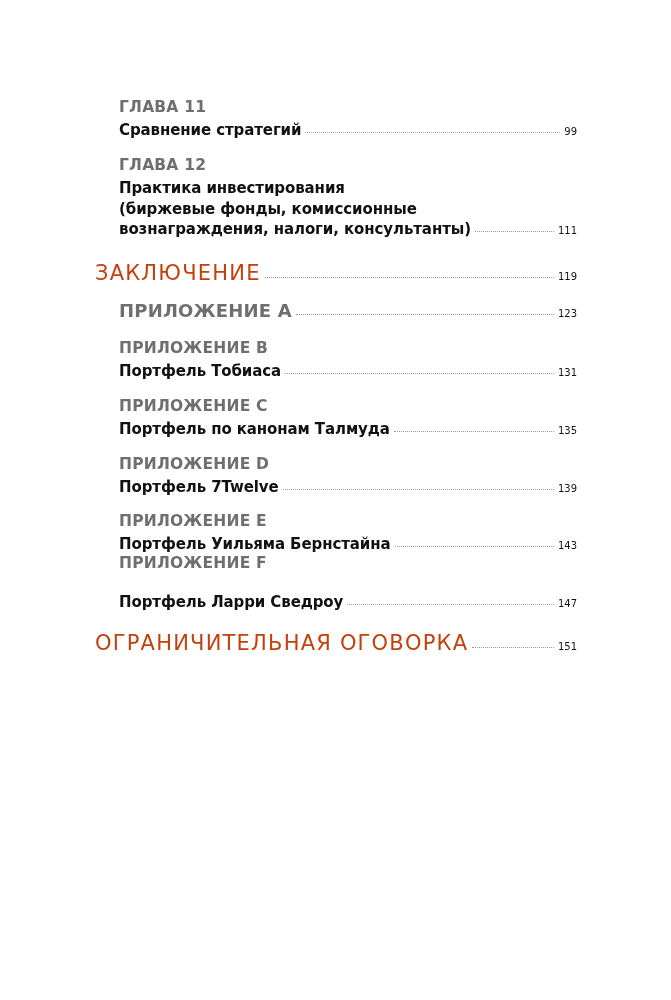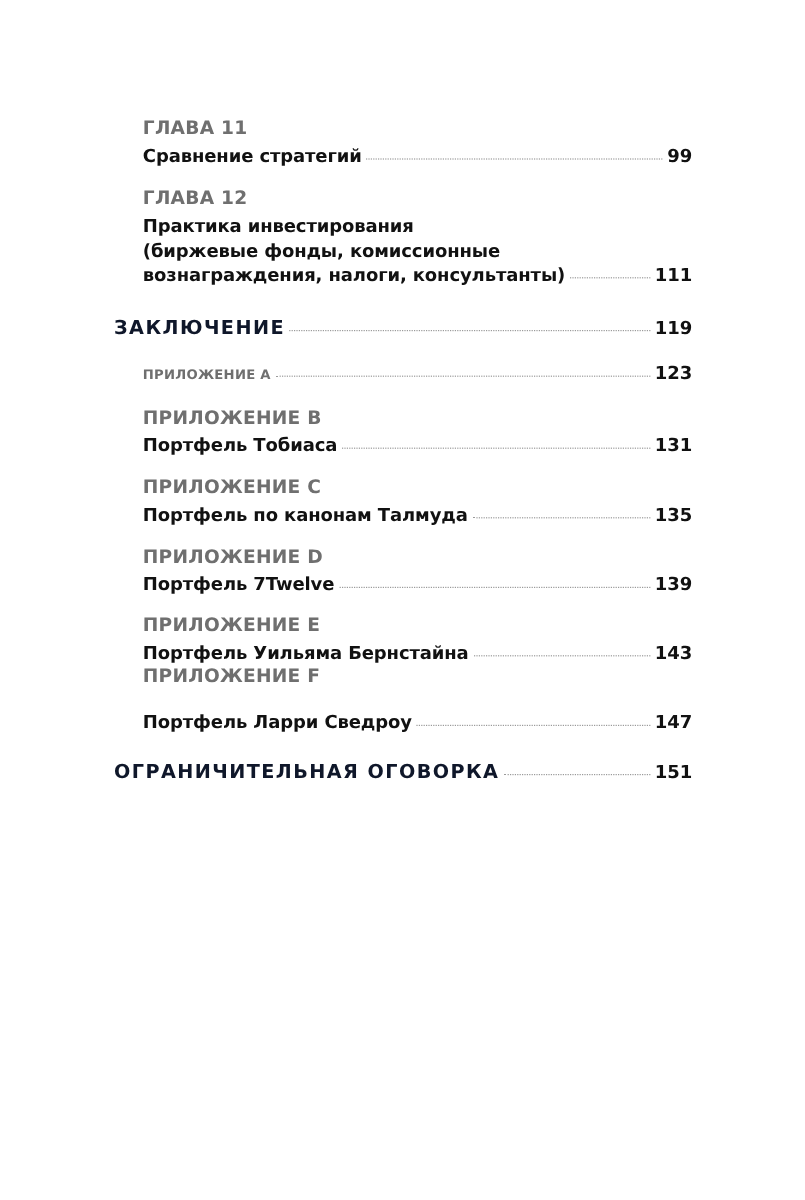--- a/index.html
+++ b/index.html
@@ -5,25 +5,25 @@
   html, body { margin: 0; padding: 0; background: #ffffff; }
   body { width: 671px; height: 1000px; position: relative; overflow: hidden;
          font-family: "DejaVu Sans", "Liberation Sans", sans-serif; }
   .page { position: absolute; left: 0; top: 0; width: 671px; height: 740px; }
   .row { position: absolute; display: flex; align-items: baseline; right: 94px; }
   .lvl1 { left: 119px; }
   .lvl0 { left: 95px; }
   .chap { position: absolute; left: 119px; font-weight: bold; font-size: 15.5px;
           color: #6f6f6f; letter-spacing: 0.2px; line-height: 18px; }
   .title { font-weight: bold; font-size: 15px; color: #111; white-space: nowrap; line-height: 20px; letter-spacing: -0.1px; }
-  .title.gray { color: #6f6f6f; font-size: 11px; letter-spacing: 0.2px; }
-  .title.light { font-weight: bold; color: #0f172a; font-size: 16px; letter-spacing: 1.2px; }
+  .title.gray { color: #6f6f6f; font-size: 18px; letter-spacing: 0.2px; }
+  .title.light { font-weight: normal; color: #c2410c; font-size: 21px; letter-spacing: 1.2px; }
   .multi { position: absolute; left: 119px; font-weight: bold; font-size: 15px; color:#111; line-height: 20px; letter-spacing: -0.1px; }
   .dots { flex: 1; border-bottom: 1.5px dotted #9a9a9a; margin: 0 4px; position: relative; top: -2px; min-width: 10px; }
-  .num { font-weight: bold; font-size: 15px; color: #111; line-height: 20px; }
+  .num { font-weight: normal; font-size: 10px; color: #111; line-height: 20px; }
 </style>
 </head>
 <body>
 
 <div class="page">
 
   <div class="chap" style="top:98px">ГЛАВА 11</div>
   <div class="row lvl1" style="top:120px">
     <span class="title">Сравнение стратегий</span>
     <span class="dots"></span>

